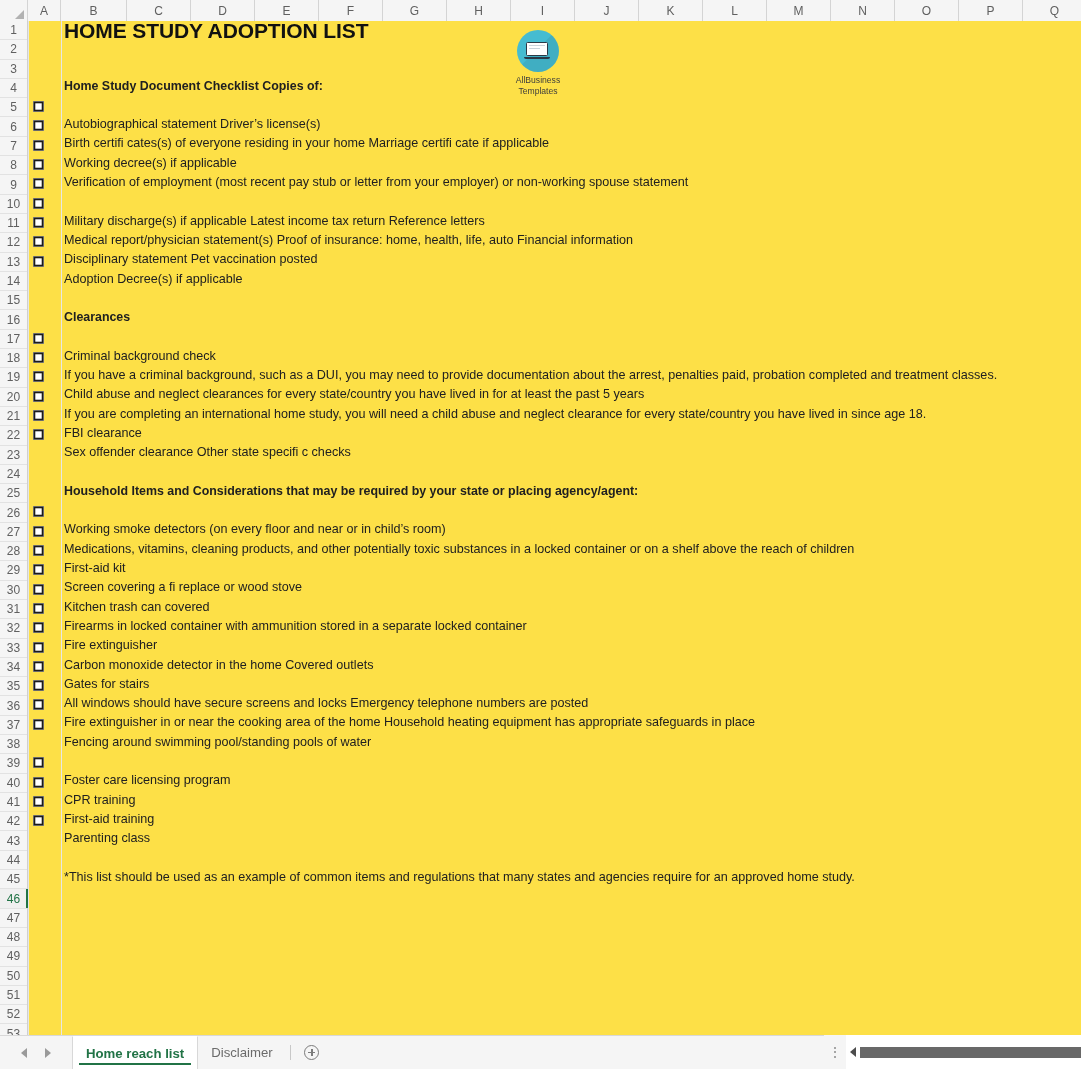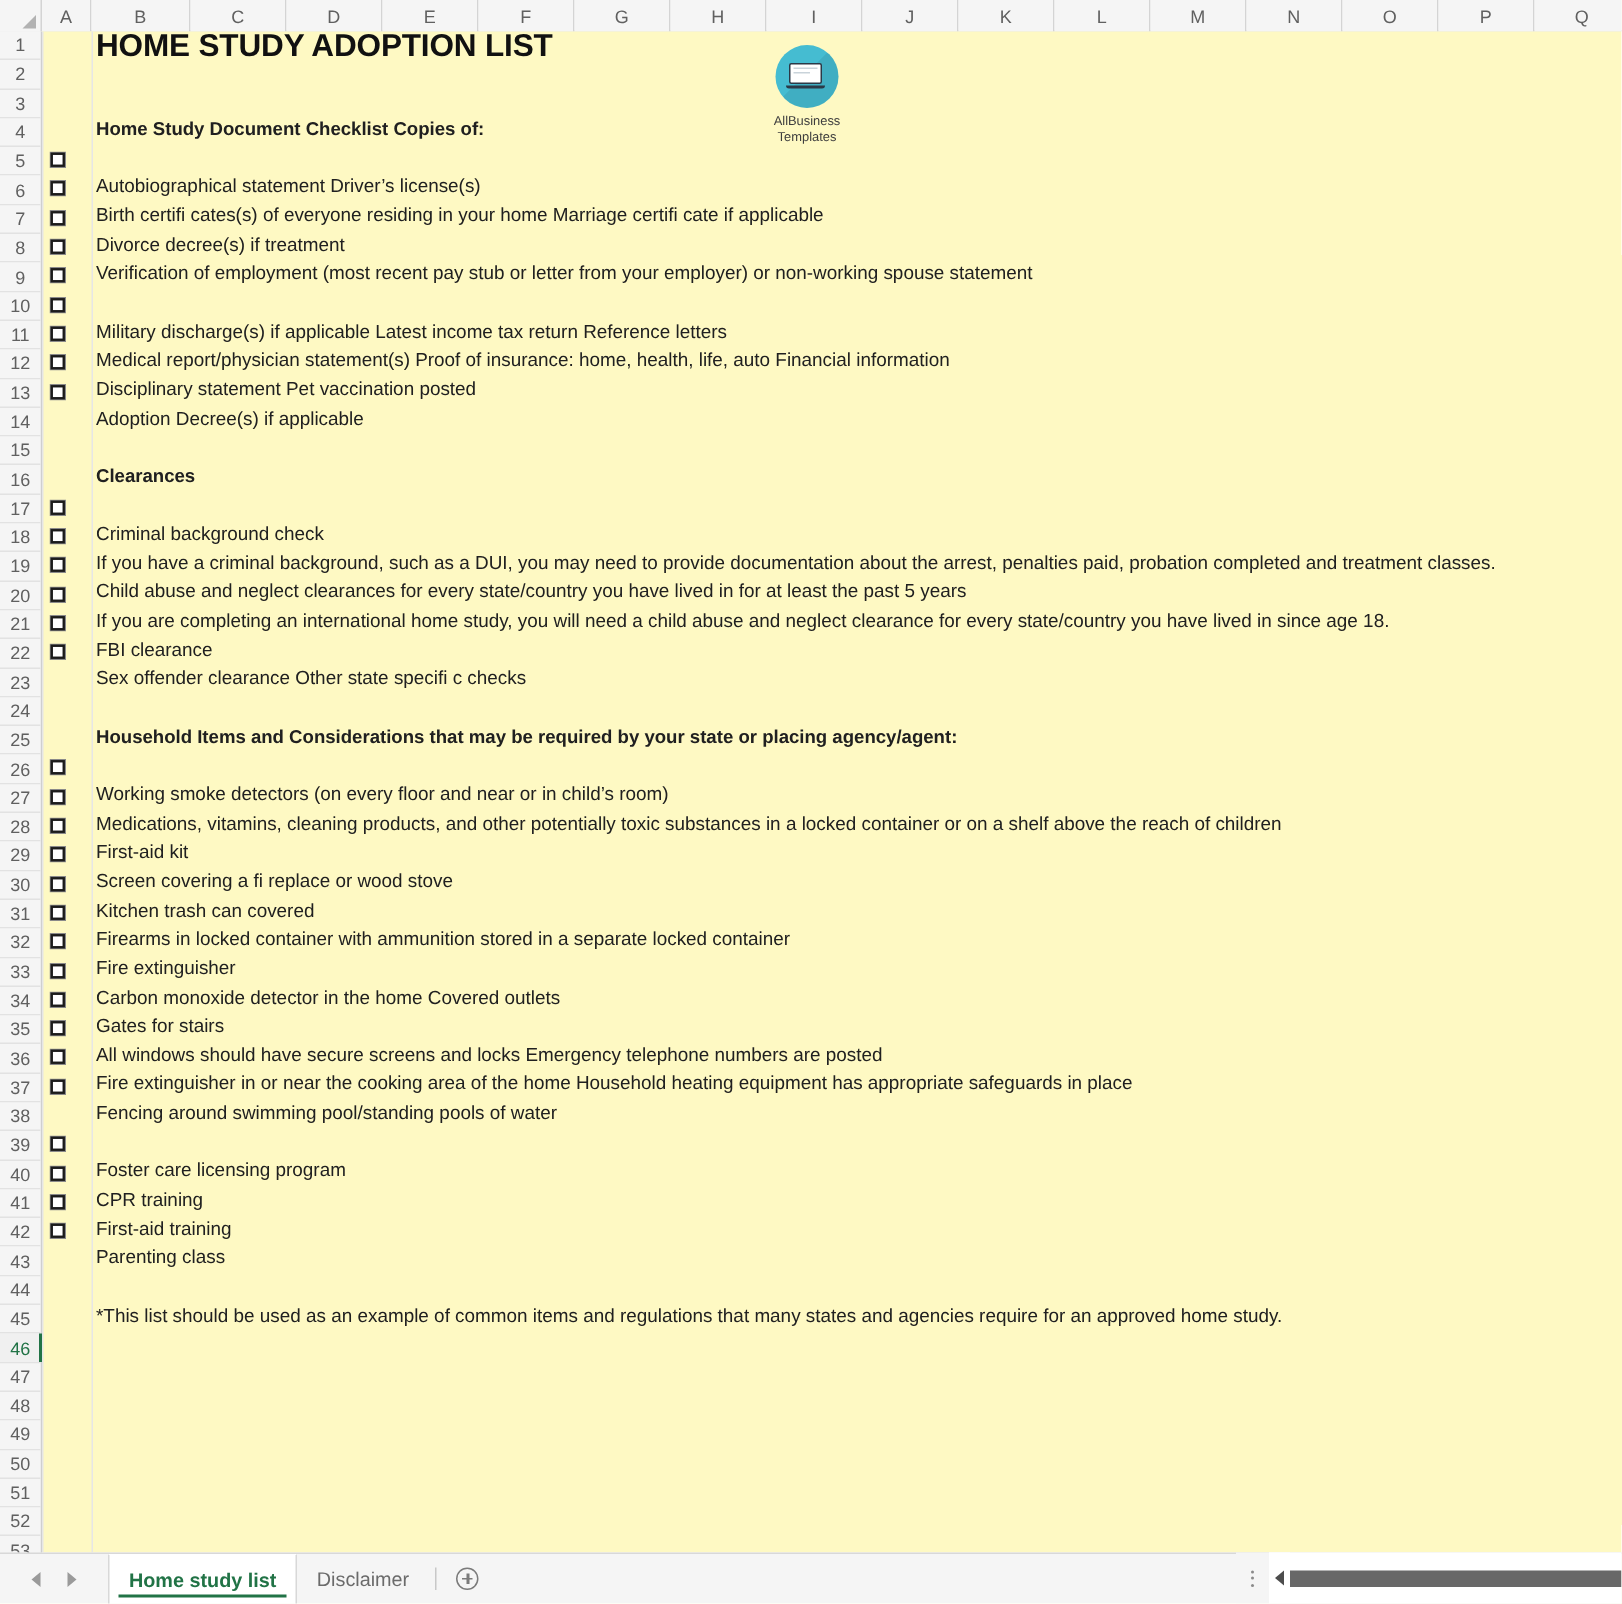--- a/index.html
+++ b/index.html
@@ -71,21 +71,21 @@
     content: "";
     position: absolute; right: -1px; top: 0; bottom: 0;
     width: 2px; background: #217346;
   }
 
   
   .grid {
     position: absolute; top: 21px; left: 28px;
     width: 1053px;
     height: 1014px;
-    background: #fef9c3;
+    background: #fde047;
     overflow: hidden;
   }
   .grid-row {
     position: relative;
     height: 19.3px;
     width: 100%;
   }
   
   .vline {
     position: absolute; top: 0; left: 33px;
@@ -415,21 +415,21 @@
           </span>
           <span class="txt">Birth certifi cates(s) of everyone residing in your home Marriage certifi cate if applicable</span>
         </div>
         <div class="grid-row">
           <span class="cb">
             <svg width="11" height="11" viewBox="0 0 11 11">
               <rect x="0.5" y="0.5" width="10" height="10" fill="#ffffff" stroke="#8a8a8a" stroke-width="1"></rect>
               <rect x="1.5" y="1.5" width="8" height="8" fill="none" stroke="#1b1b1b" stroke-width="1.6"></rect>
             </svg>
           </span>
-          <span class="txt">Divorce decree(s) if treatment</span>
+          <span class="txt">Working decree(s) if applicable</span>
         </div>
         <div class="grid-row">
           <span class="cb">
             <svg width="11" height="11" viewBox="0 0 11 11">
               <rect x="0.5" y="0.5" width="10" height="10" fill="#ffffff" stroke="#8a8a8a" stroke-width="1"></rect>
               <rect x="1.5" y="1.5" width="8" height="8" fill="none" stroke="#1b1b1b" stroke-width="1.6"></rect>
             </svg>
           </span>
           <span class="txt">Verification of employment (most recent pay stub or letter from your employer) or non-working spouse statement</span>
         </div>
@@ -716,21 +716,21 @@
       </div>
     </div>
   </div>
 
   <div class="bottom-bar">
     <div class="nav-arrows">
       <span class="arrow l"></span>
       <span class="arrow r"></span>
     </div>
     <div class="tabs" id="sheet-tabs">
-        <div class="tab active">Home study list</div>
+        <div class="tab active">Home reach list</div>
         <div class="tab">Disclaimer</div>
       </div>
     <div class="tab-divider"></div>
     <div class="add-sheet">
       <span class="add-circle"></span>
     </div>
   </div>
 
   <div class="hscroll-wrap">
     <div class="dots">

